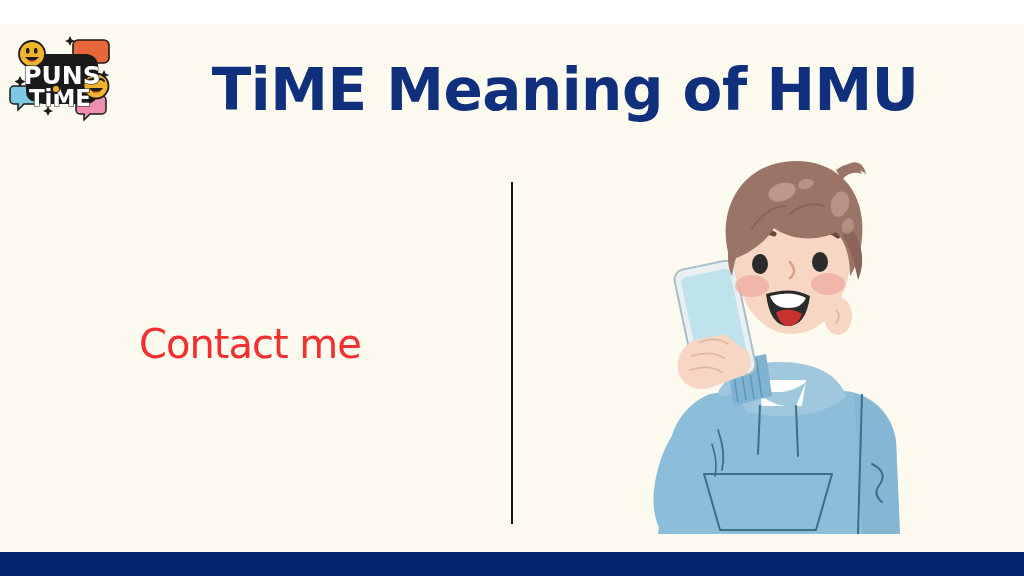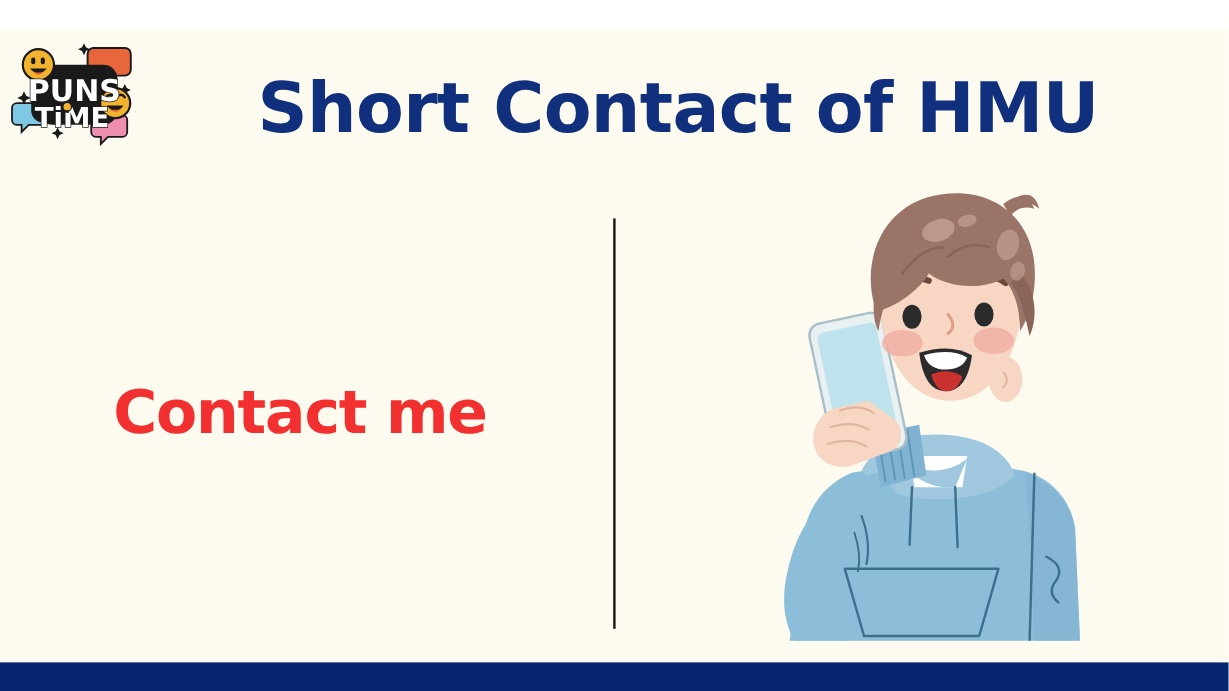--- a/index.html
+++ b/index.html
@@ -59,22 +59,22 @@
 
   
   .meaning {
     position: absolute;
     left: 0px;
     top: 282px;
     width: 500px;
     text-align: center;
     color: #F23030;
     font-family: "DejaVu Sans", sans-serif;
-    font-weight: bold;
-    font-size: 50px;
+    font-weight: normal;
+    font-size: 40px;
     line-height: 76px;
     letter-spacing: -1px;
     white-space: nowrap;
   }
 
   
   .illustration {
     position: absolute;
     left: 600px;
     top: 120px;
@@ -148,21 +148,21 @@
 
       <text x="52" y="76" text-anchor="middle" font-family="DejaVu Sans, sans-serif" font-size="23" font-weight="bold" fill="#FFFFFF" stroke="#1A1A1A" stroke-width="1.2" paint-order="stroke">TiME</text>
 
       <g>
         <circle cx="48" cy="59" r="3.6" fill="#F2B32E" stroke="#1A1A1A" stroke-width="1"></circle>
         <rect x="46.4" y="62" width="3.2" height="2" fill="#1A1A1A"></rect>
       </g>
     </svg>
   </div>
 
-  <div class="title">Short Contact of HMU</div>
+  <div class="title">TiME Meaning of HMU</div>
 
   <div class="divider"></div>
 
   <div class="meaning">Contact me</div>
 
   <div class="illustration">
     <svg width="330" height="400" viewBox="0 0 330 400" xmlns="http://www.w3.org/2000/svg">
 
       <g>
 

